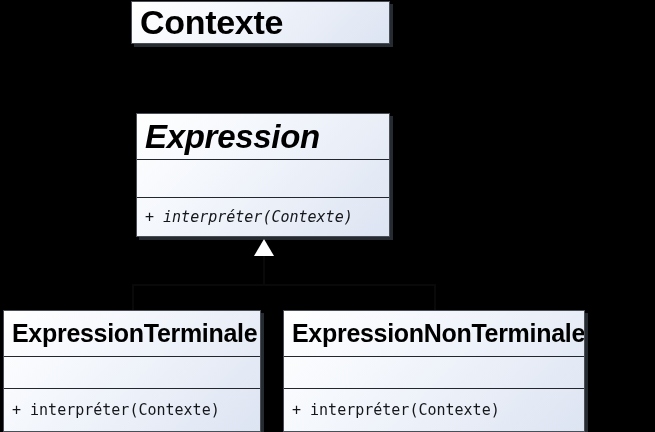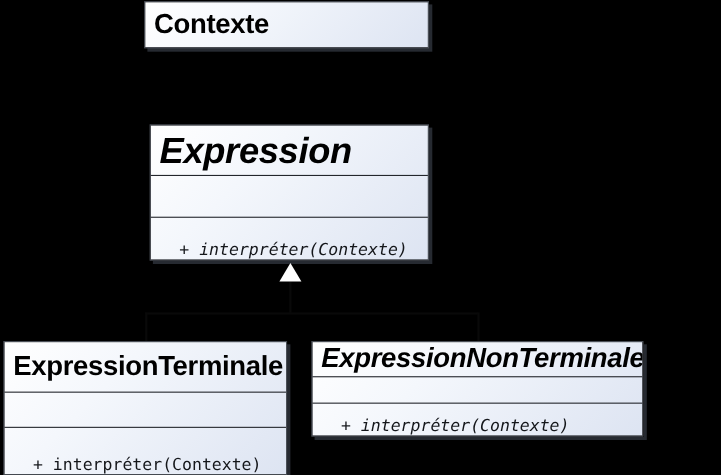--- a/index.html
+++ b/index.html
@@ -48,22 +48,22 @@
   .c-name.abstract {
     font-style: italic;
   }
 
   .c-attrs {
     
   }
 
   .c-ops {
     display: flex;
-    align-items: flex-end;
-    padding: 0 26px;
+    align-items: center;
+    padding: 0 8px;
     font-family: "DejaVu Sans Mono", "Liberation Mono", monospace;
     color: #14161a;
   }
   .c-ops.abstract {
     font-style: italic;
   }
 
   
   .gen-line {
     position: absolute;
@@ -81,21 +81,21 @@
     border-bottom: 17px solid #ffffff;
     filter: drop-shadow(0 0 0.5px #000);
   }
 </style>
 </head>
 <body>
 
 <div id="canvas">
 
   <div class="uml-class" style="left:131px; top:1px; width:259px; height:43px;">
-    <div class="compartment c-name" style="height:41px; font-size:25px;">
+    <div class="compartment c-name" style="height:41px; font-size:34px;">
       <span>Contexte</span>
     </div>
   </div>
 
   <div class="uml-class" style="left:136px; top:113px; width:254px; height:124px;">
     <div class="compartment c-name abstract" style="height:45px; font-size:33px;">
       <span>Expression</span>
     </div>
     <div class="compartment c-attrs" style="height:38px;"></div>
     <div class="compartment c-ops abstract" style="height:39px; font-size:15px;">
@@ -112,21 +112,21 @@
   <div class="uml-class" style="left:3px; top:310px; width:258px; height:122px;">
     <div class="compartment c-name" style="height:45px; font-size:25px;">
       <span>ExpressionTerminale</span>
     </div>
     <div class="compartment c-attrs" style="height:33px;"></div>
     <div class="compartment c-ops" style="height:43px; font-size:15px;">
       <span>+ interpréter(Contexte)</span>
     </div>
   </div>
 
-  <div class="uml-class" style="left:283px; top:310px; width:302px; height:87px;font-style:italic;">
+  <div class="uml-class" style="left:283px; top:310px; width:302px; height:122px;">
     <div class="compartment c-name" style="height:45px; font-size:25px;">
       <span>ExpressionNonTerminale</span>
     </div>
     <div class="compartment c-attrs" style="height:33px;"></div>
     <div class="compartment c-ops" style="height:43px; font-size:15px;">
       <span>+ interpréter(Contexte)</span>
     </div>
   </div>
 
 </div>

